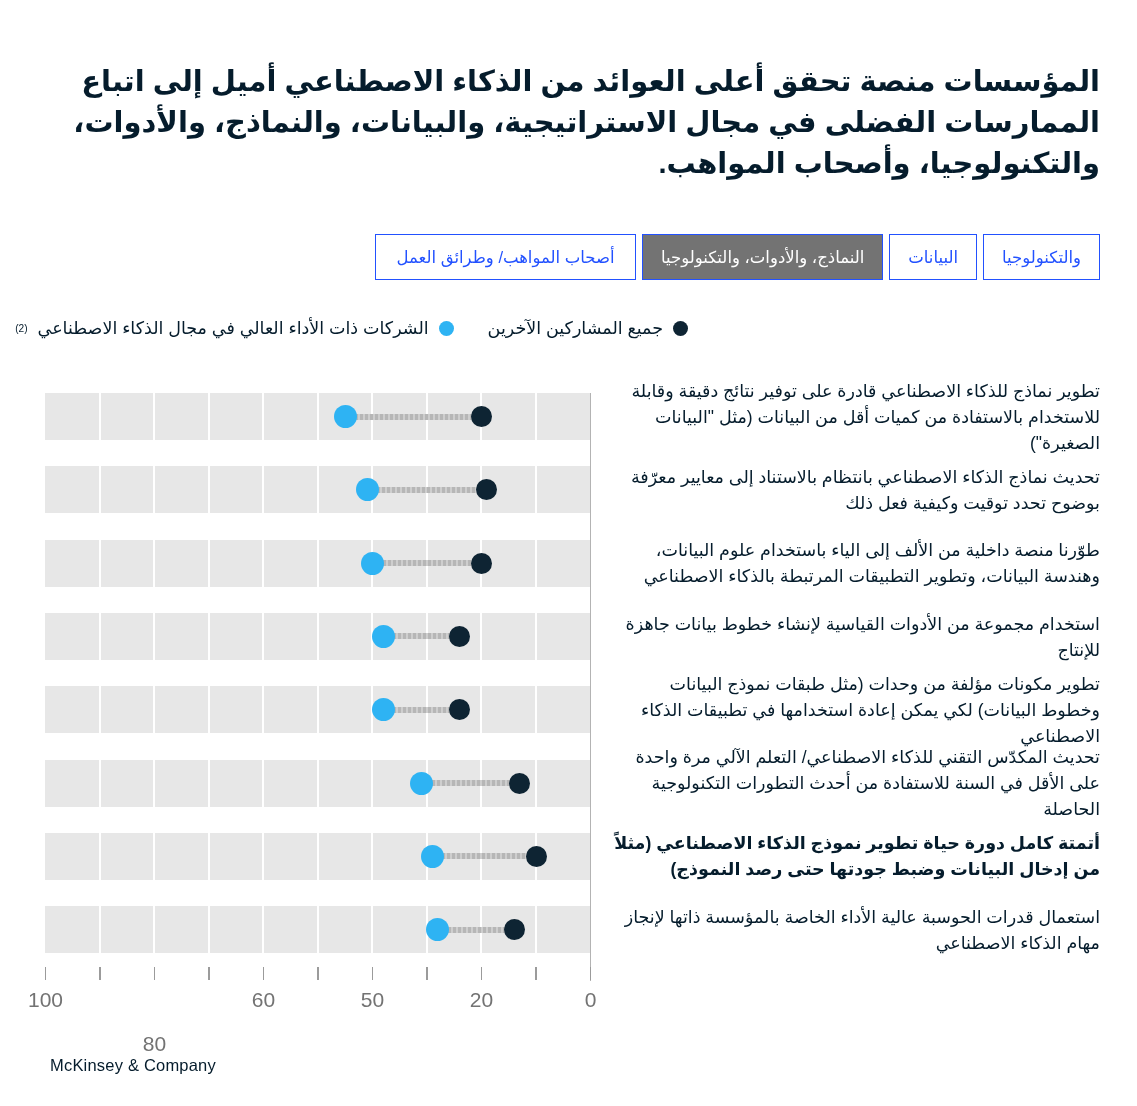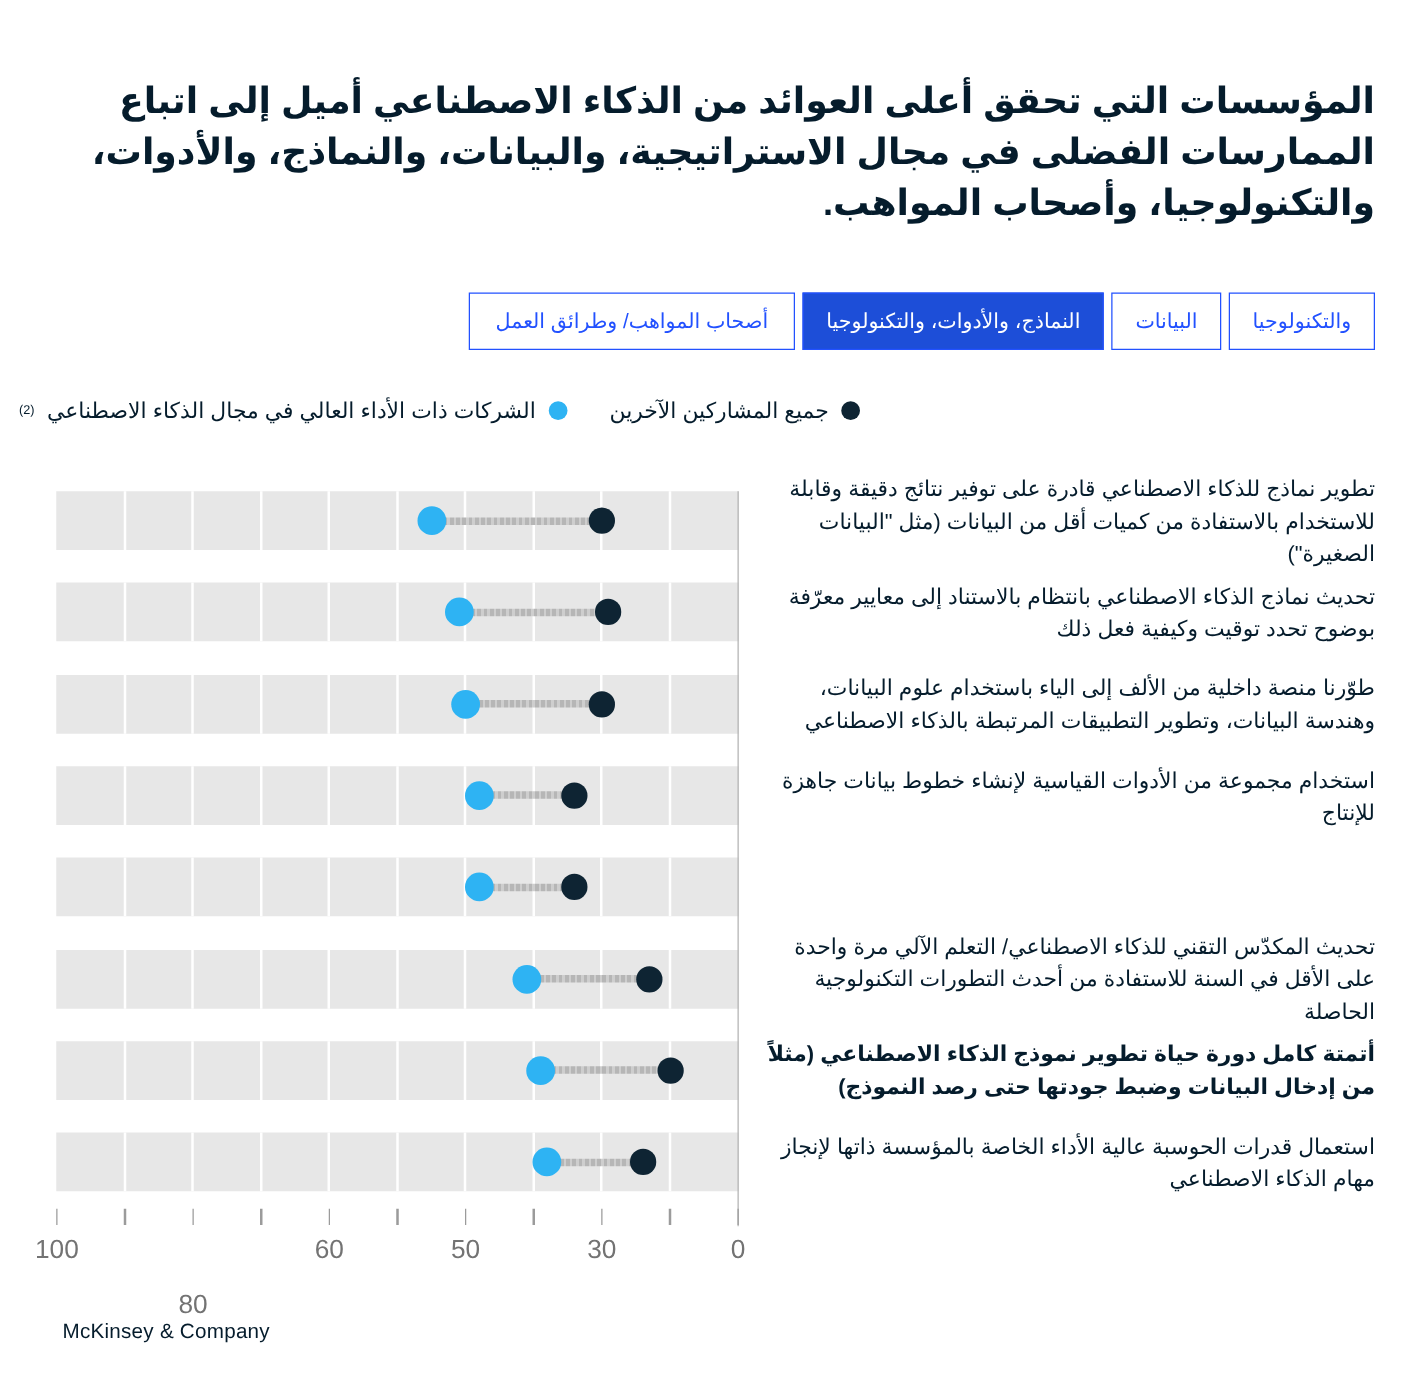--- a/index.html
+++ b/index.html
@@ -9,21 +9,21 @@
          line-height:41px;text-align:right;color:#051c2c;}
   .subtitle{position:absolute;top:172px;right:37px;left:30px;font-size:20px;font-weight:700;
             text-align:right;color:#051c2c;}
   sup{font-size:0.58em;}
   
   .tabs{position:absolute;top:234px;right:37px;display:flex;gap:6px;align-items:center;}
   .tab{box-sizing:border-box;min-height:46px;display:flex;align-items:center;justify-content:center;
        padding:4px 18px;border:1.5px solid #2251ff;background:#ffffff;color:#2251ff;
        font-size:16.5px;font-weight:500;text-align:center;cursor:pointer;white-space:nowrap;
        font-family:inherit;line-height:21px;}
-  .tab.active{background:#1d4ed8;color:#ffffff;}
+  .tab.active{background:#737373;color:#ffffff;}
   .tab.wrap{width:261px;white-space:normal;padding:4px 10px;}
   
   .legend{position:absolute;top:318px;right:449px;display:flex;gap:34px;align-items:center;}
   .legend-item{display:flex;align-items:center;gap:10px;font-size:17.5px;color:#051c2c;}
   .legend-dot{width:15px;height:15px;border-radius:50%;flex:none;}
   
   .chart{position:absolute;inset:0;}
   .band{position:absolute;background:#e7e7e7;}
   .gridline{position:absolute;top:0;bottom:0;width:2px;background:#ffffff;}
   .axis-line{position:absolute;width:1.5px;background:#b3b3b3;}
@@ -35,21 +35,21 @@
   .row-label{position:absolute;right:37px;width:492px;display:flex;align-items:center;text-align:right;}
   .row-label span{font-size:17.5px;line-height:26px;color:#051c2c;}
   .footer{position:absolute;left:50px;top:1056px;direction:ltr;font-size:16.5px;
           font-weight:500;color:#051c2c;letter-spacing:0.2px;}
 </style>
 </head>
 <body>
 
 <div class="page">
 
-  <h1 class="title">المؤسسات التي تحقق أعلى العوائد من الذكاء الاصطناعي أميل إلى اتباع الممارسات الفضلى في مجال الاستراتيجية، والبيانات، والنماذج، والأدوات، والتكنولوجيا، وأصحاب المواهب.</h1>
+  <h1 class="title">المؤسسات منصة تحقق أعلى العوائد من الذكاء الاصطناعي أميل إلى اتباع الممارسات الفضلى في مجال الاستراتيجية، والبيانات، والنماذج، والأدوات، والتكنولوجيا، وأصحاب المواهب.</h1>
 
 
   <div class="tabs" id="tabs">
       <div class="tab" role="tab">
         <span>والتكنولوجيا</span>
       </div>
       <div class="tab" role="tab">
         <span>البيانات</span>
       </div>
       <div class="tab active" role="tab">
@@ -148,20 +148,23 @@
         <div class="gridline" style="left: 217.2px;"></div>
         <div class="gridline" style="left: 271.75px;"></div>
         <div class="gridline" style="left: 326.3px;"></div>
         <div class="gridline" style="left: 380.85px;"></div>
         <div class="gridline" style="left: 435.4px;"></div>
         <div class="gridline" style="left: 489.95px;"></div>
       </div>
       <div class="connector" style="left: 383.4px; width: 76.3px; top: 706.7px;"></div>
       <div class="dot" style="width: 23px; height: 23px; left: 371.9px; top: 698.2px; background: rgb(46, 179, 243);"></div>
       <div class="dot" style="width: 21px; height: 21px; left: 449.2px; top: 699.2px; background: rgb(14, 36, 51);"></div>
+      <div class="row-label" style="top: 673.2px; height: 73.3px;">
+        <span>تطوير مكونات مؤلفة من وحدات (مثل طبقات نموذج البيانات وخطوط البيانات) لكي يمكن إعادة استخدامها في تطبيقات الذكاء الاصطناعي</span>
+      </div>
       <div class="band" style="top: 759.5px; left: 45px; width: 546px; height: 47px;">
         <div class="gridline" style="left: 53.55px;"></div>
         <div class="gridline" style="left: 108.1px;"></div>
         <div class="gridline" style="left: 162.65px;"></div>
         <div class="gridline" style="left: 217.2px;"></div>
         <div class="gridline" style="left: 271.75px;"></div>
         <div class="gridline" style="left: 326.3px;"></div>
         <div class="gridline" style="left: 380.85px;"></div>
         <div class="gridline" style="left: 435.4px;"></div>
         <div class="gridline" style="left: 489.95px;"></div>
@@ -215,19 +218,19 @@
       <div class="tick" style="left: 317.25px; top: 967px;"></div>
       <div class="tick" style="left: 262.75px; top: 967px;"></div>
       <div class="tick" style="left: 208.25px; top: 967px;"></div>
       <div class="tick" style="left: 153.75px; top: 967px;"></div>
       <div class="tick" style="left: 99.25px; top: 967px;"></div>
       <div class="tick" style="left: 44.75px; top: 967px;"></div>
       <div class="tick-label" style="left: 10.5px; top: 988px;">100</div>
       <div class="tick-label" style="left: 119.5px; top: 988px; margin-top: 44px;">80</div>
       <div class="tick-label" style="left: 228.5px; top: 988px;">60</div>
       <div class="tick-label" style="left: 337.5px; top: 988px;">50</div>
-      <div class="tick-label" style="left: 446.5px; top: 988px;">30</div>
+      <div class="tick-label" style="left: 446.5px; top: 988px;">20</div>
       <div class="tick-label" style="left: 555.5px; top: 988px;">0</div>
     </div>
 
   <div class="footer">McKinsey &amp; Company</div>
 
 </div>
 
 </body></html>

